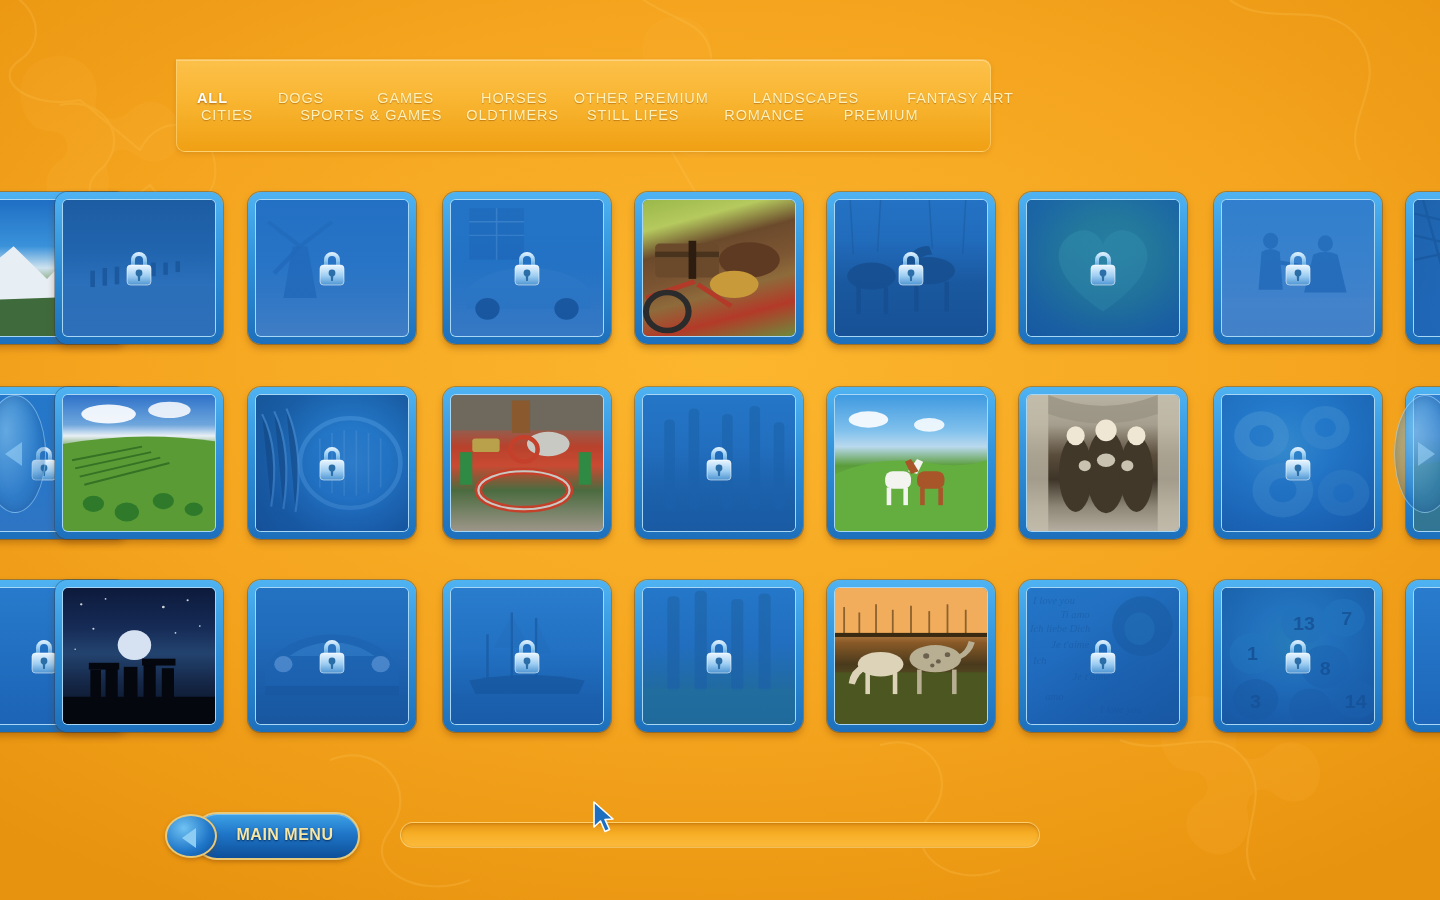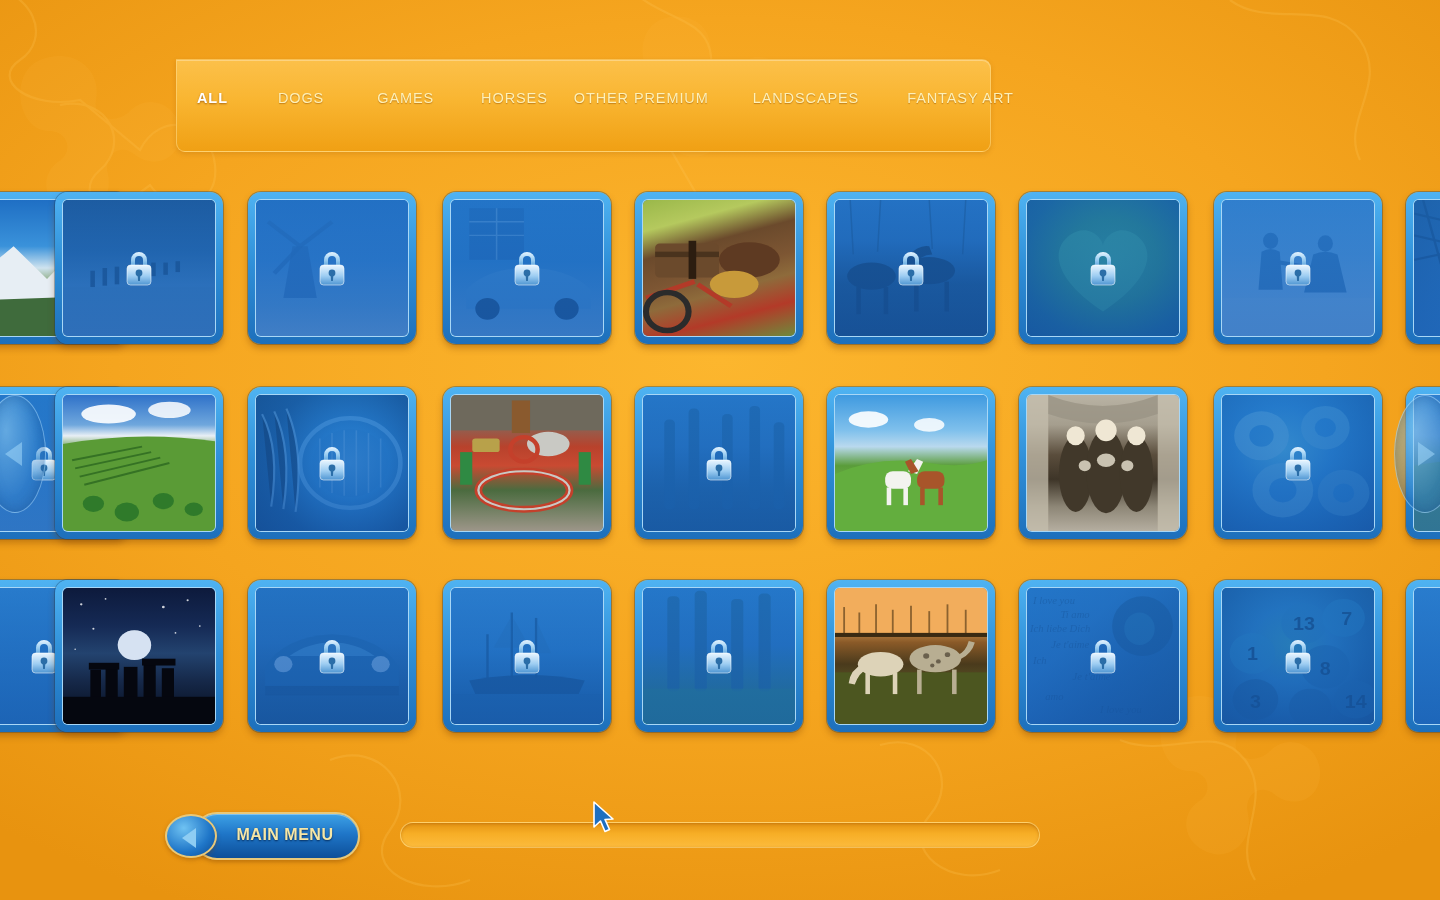--- a/index.html
+++ b/index.html
@@ -175,20 +175,28 @@
   <div id="cat-body">
     <div class="cat-row" id="cat-row-1">
       <span class="cat-item active" style="margin-right:50px">ALL</span>
       <span class="cat-item" style="margin-right:53px">DOGS</span>
       <span class="cat-item" style="margin-right:47px">GAMES</span>
       <span class="cat-item" style="margin-right:26px">HORSES</span>
       <span class="cat-item" style="margin-right:44px">OTHER PREMIUM</span>
       <span class="cat-item" style="margin-right:48px">LANDSCAPES</span>
       <span class="cat-item">FANTASY ART</span>
     </div>
+    <div class="cat-row" id="cat-row-2">
+      <span class="cat-item" style="margin-right:47px">CITIES</span>
+      <span class="cat-item" style="margin-right:24px">SPORTS &amp; GAMES</span>
+      <span class="cat-item" style="margin-right:28px">OLDTIMERS</span>
+      <span class="cat-item" style="margin-right:45px">STILL LIFES</span>
+      <span class="cat-item" style="margin-right:39px">ROMANCE</span>
+      <span class="cat-item">PREMIUM</span>
+    </div>
   </div>
 </div>
 
 <div id="title-block">
 </div>
 
 <div id="grid">
     <div class="tile" style="left: -40px; top: 32px; width: 168px; height: 152px;">
       <div class="tile-inner">
         <div class="art" style="background: linear-gradient(rgb(31, 111, 196) 0%, rgb(58, 146, 218) 34%, rgb(207, 227, 239) 50%, rgb(127, 160, 106) 62%, rgb(63, 107, 60) 100%);">

